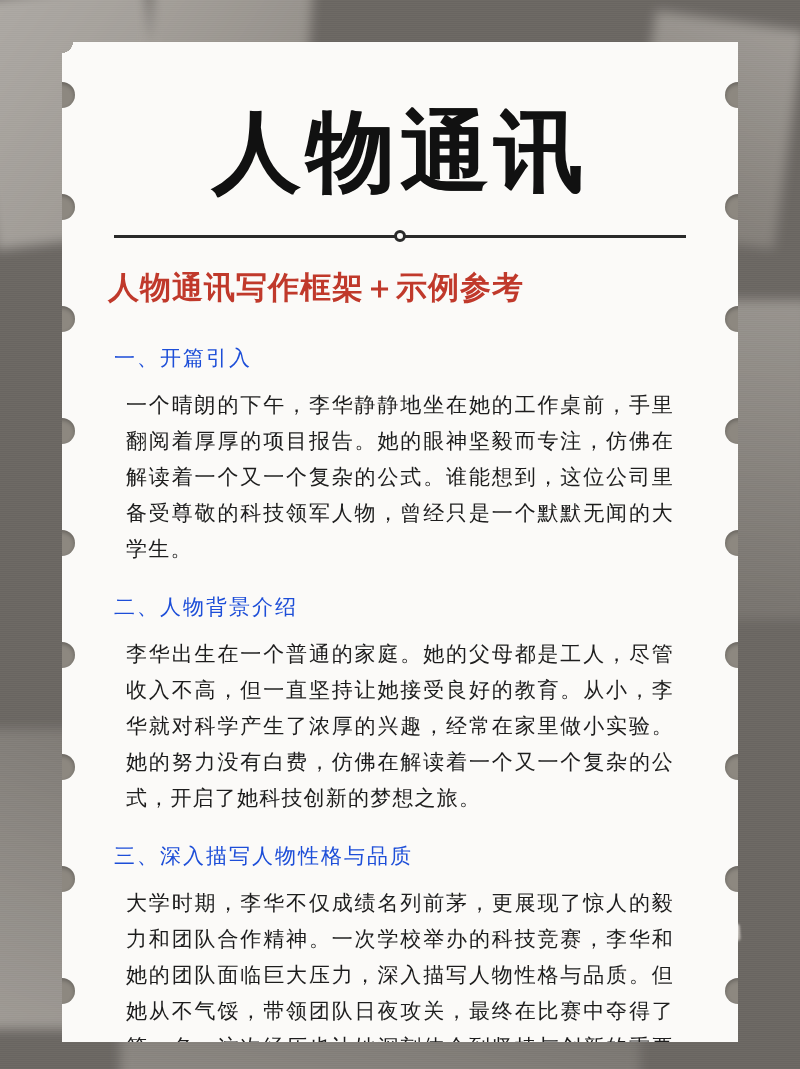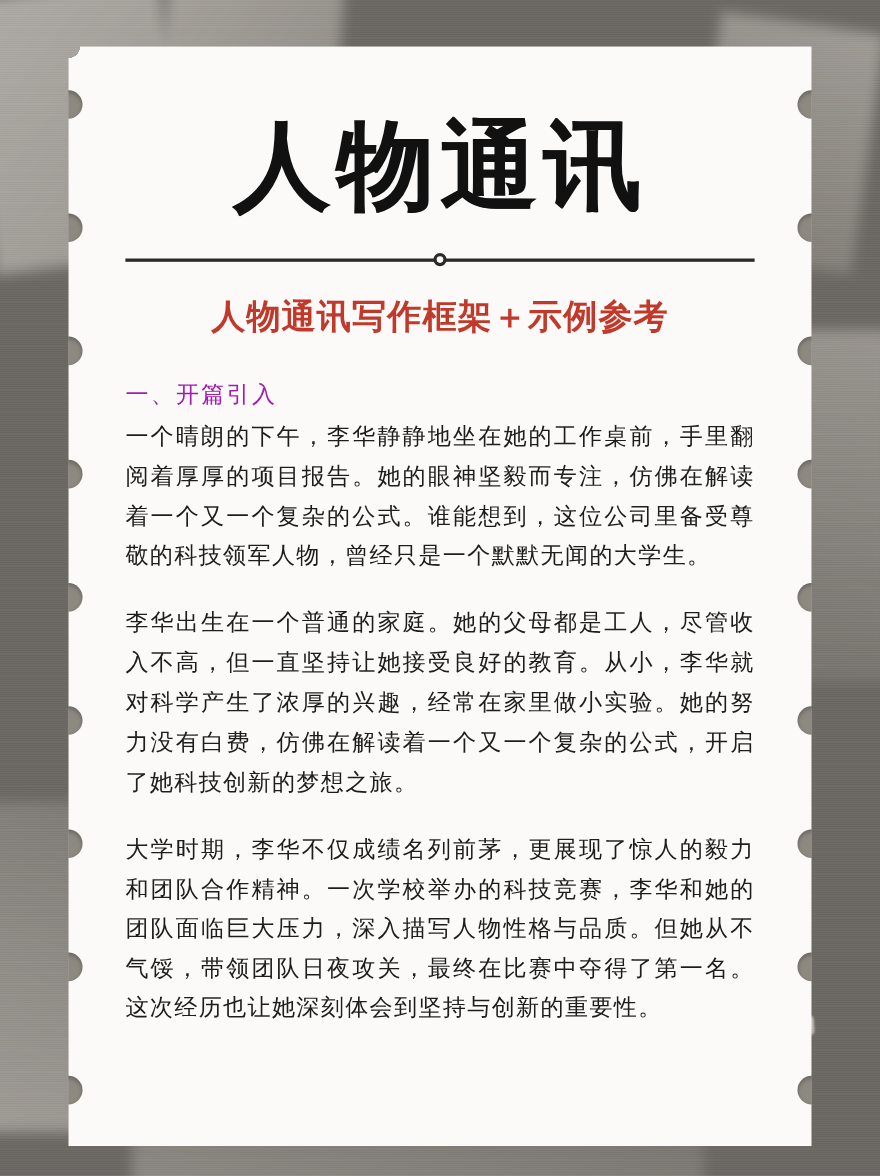--- a/index.html
+++ b/index.html
@@ -131,50 +131,50 @@
     top: 1px;
     width: 12px; height: 12px;
     margin-left: -6px;
     border-radius: 50%;
     background: #fbfaf8;
     border: 3px solid #2a2a2a;
     box-sizing: border-box;
   }
 
   .subtitle {
-    text-align: center;
+    text-align: left;
     color: #c0392b;
     font-weight: 700;
     font-size: 31px;
     letter-spacing: 1px;
     margin: 24px 0 0 0;
     font-family: "Liberation Serif", "DejaVu Serif", serif;
   }
 
   
   .body {
     margin-top: 34px;
     padding: 0 6px;
   }
   .section { margin-bottom: 25px; }
   .section-heading {
     font-size: 21px;
-    color: #a21caf;
+    color: #1d4ed8;
     letter-spacing: 2px;
     line-height: 1.5;
     margin: 0 0 4px 0;
     font-family: "Liberation Serif", "DejaVu Serif", serif;
   }
   .section-text {
     font-size: 21px;
     color: #1d1d1d;
     line-height: 1.72;
     letter-spacing: 1.2px;
     text-align: justify;
-    margin: 0;
+    margin: 12px;
     font-family: "Liberation Serif", "DejaVu Serif", serif;
   }
 </style>
 </head>
 <body>
 
 <div id="bg">
   <div class="blob b1"></div>
   <div class="blob b2"></div>
   <div class="blob b3"></div>
@@ -220,23 +220,25 @@
       <h2 class="subtitle">人物通讯写作框架＋示例参考</h2>
 
       <div class="body">
 
         <div class="section">
           <div class="section-heading">一、开篇引入</div>
           <p class="section-text">一个晴朗的下午，李华静静地坐在她的工作桌前，手里翻阅着厚厚的项目报告。她的眼神坚毅而专注，仿佛在解读着一个又一个复杂的公式。谁能想到，这位公司里备受尊敬的科技领军人物，曾经只是一个默默无闻的大学生。</p>
         </div>
 
         <div class="section">
+          <div class="section-heading">二、人物背景介绍</div>
           <p class="section-text">李华出生在一个普通的家庭。她的父母都是工人，尽管收入不高，但一直坚持让她接受良好的教育。从小，李华就对科学产生了浓厚的兴趣，经常在家里做小实验。她的努力没有白费，仿佛在解读着一个又一个复杂的公式，开启了她科技创新的梦想之旅。</p>
         </div>
 
         <div class="section">
+          <div class="section-heading">三、深入描写人物性格与品质</div>
           <p class="section-text">大学时期，李华不仅成绩名列前茅，更展现了惊人的毅力和团队合作精神。一次学校举办的科技竞赛，李华和她的团队面临巨大压力，深入描写人物性格与品质。但她从不气馁，带领团队日夜攻关，最终在比赛中夺得了第一名。这次经历也让她深刻体会到坚持与创新的重要性。</p>
         </div>
 
       </div>
     </div>
   </div>
 </div>
 
 </body></html>

